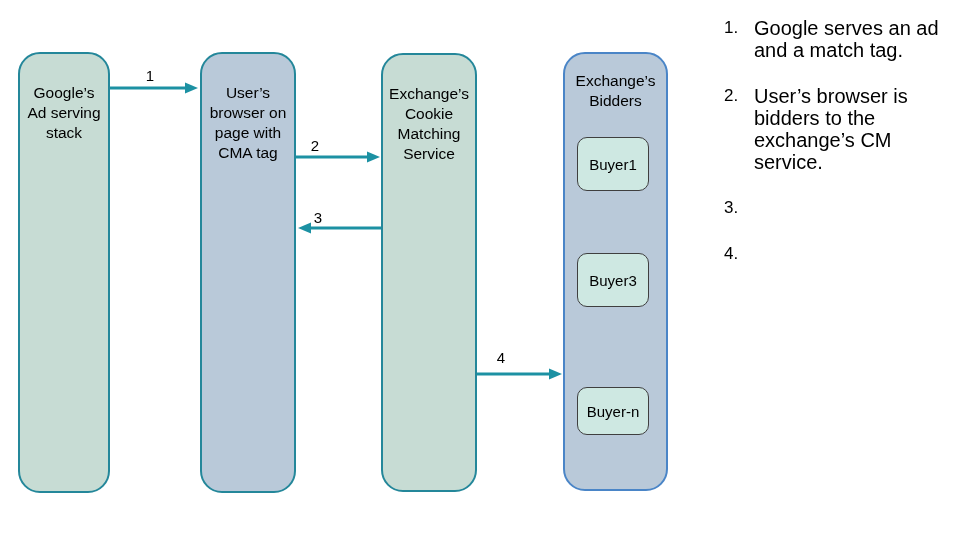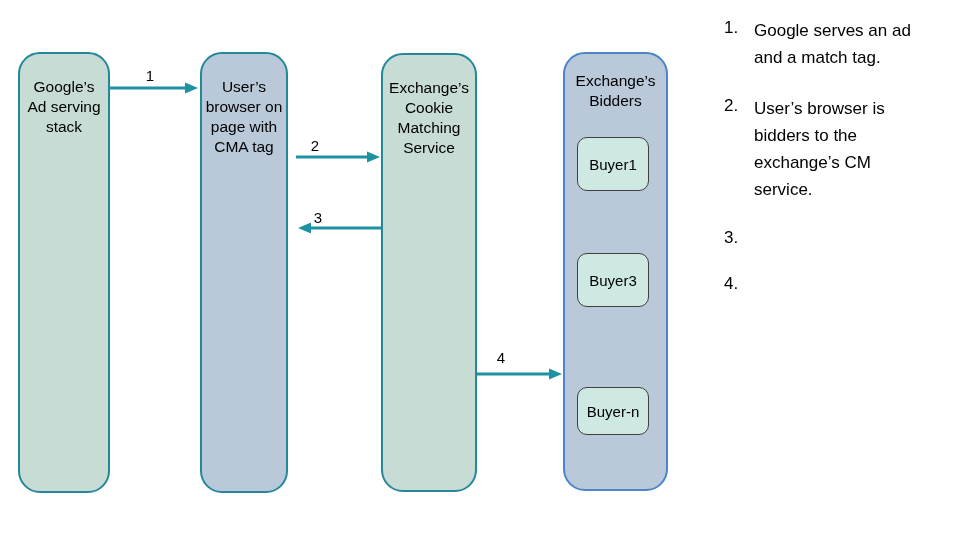--- a/index.html
+++ b/index.html
@@ -20,21 +20,21 @@
     border-radius: 22px;
     text-align: center;
   }
   .node.green { background: #c7dcd4; }
   .node.blue  { background: #b9c9d9; }
   .node.blue-border { border-color: #4a85c7; }
   .node-title {
     white-space: pre-line;
     font-size: 15.5px;
     line-height: 20px;
-    padding-top: 23px;
+    padding-top: 29px;
   }
   
   .buyer {
     position: absolute;
     left: 12px;
     width: 72px;
     height: 54px;
     box-sizing: border-box;
     background: #cee8e2;
     border: 1.5px solid #3f3f3f;
@@ -69,22 +69,22 @@
   }
   .step { display: flex; margin-bottom: 24px; }
   .step-num {
     flex: none;
     width: 30px;
     font-size: 17px;
     line-height: 22px;
   }
   .step-text {
     white-space: pre-line;
-    font-size: 17px;
-    line-height: 27px;
+    font-size: 20px;
+    line-height: 22px;
   }
 </style>
 </head>
 <body>
 
 <div class="canvas">
 
   <svg class="arrows" viewBox="0 0 960 540">
     <g>
       <line class="arrow-line" x1="110" y1="88" x2="186" y2="88"></line>
@@ -108,21 +108,21 @@
   <div class="arrow-label" style="left:306px; top:138px;">2</div>
   <div class="arrow-label" style="left:309px; top:210px;">3</div>
   <div class="arrow-label" style="left:492px; top:350px;">4</div>
 
   <div class="node green" style="left:18px; top:52px; width:92px; height:441px;">
     <div class="node-title">Google’s
 Ad serving
 stack</div>
   </div>
 
-  <div class="node blue" style="left:200px; top:52px; width:88px; height:441px;">
+  <div class="node blue" style="left:200px; top:52px; width:96px; height:441px;">
     <div class="node-title">User’s
 browser on
 page with
 CMA tag</div>
   </div>
 
   <div class="node green" style="left:381px; top:53px; width:96px; height:439px;">
     <div class="node-title">Exchange’s
 Cookie
 Matching

